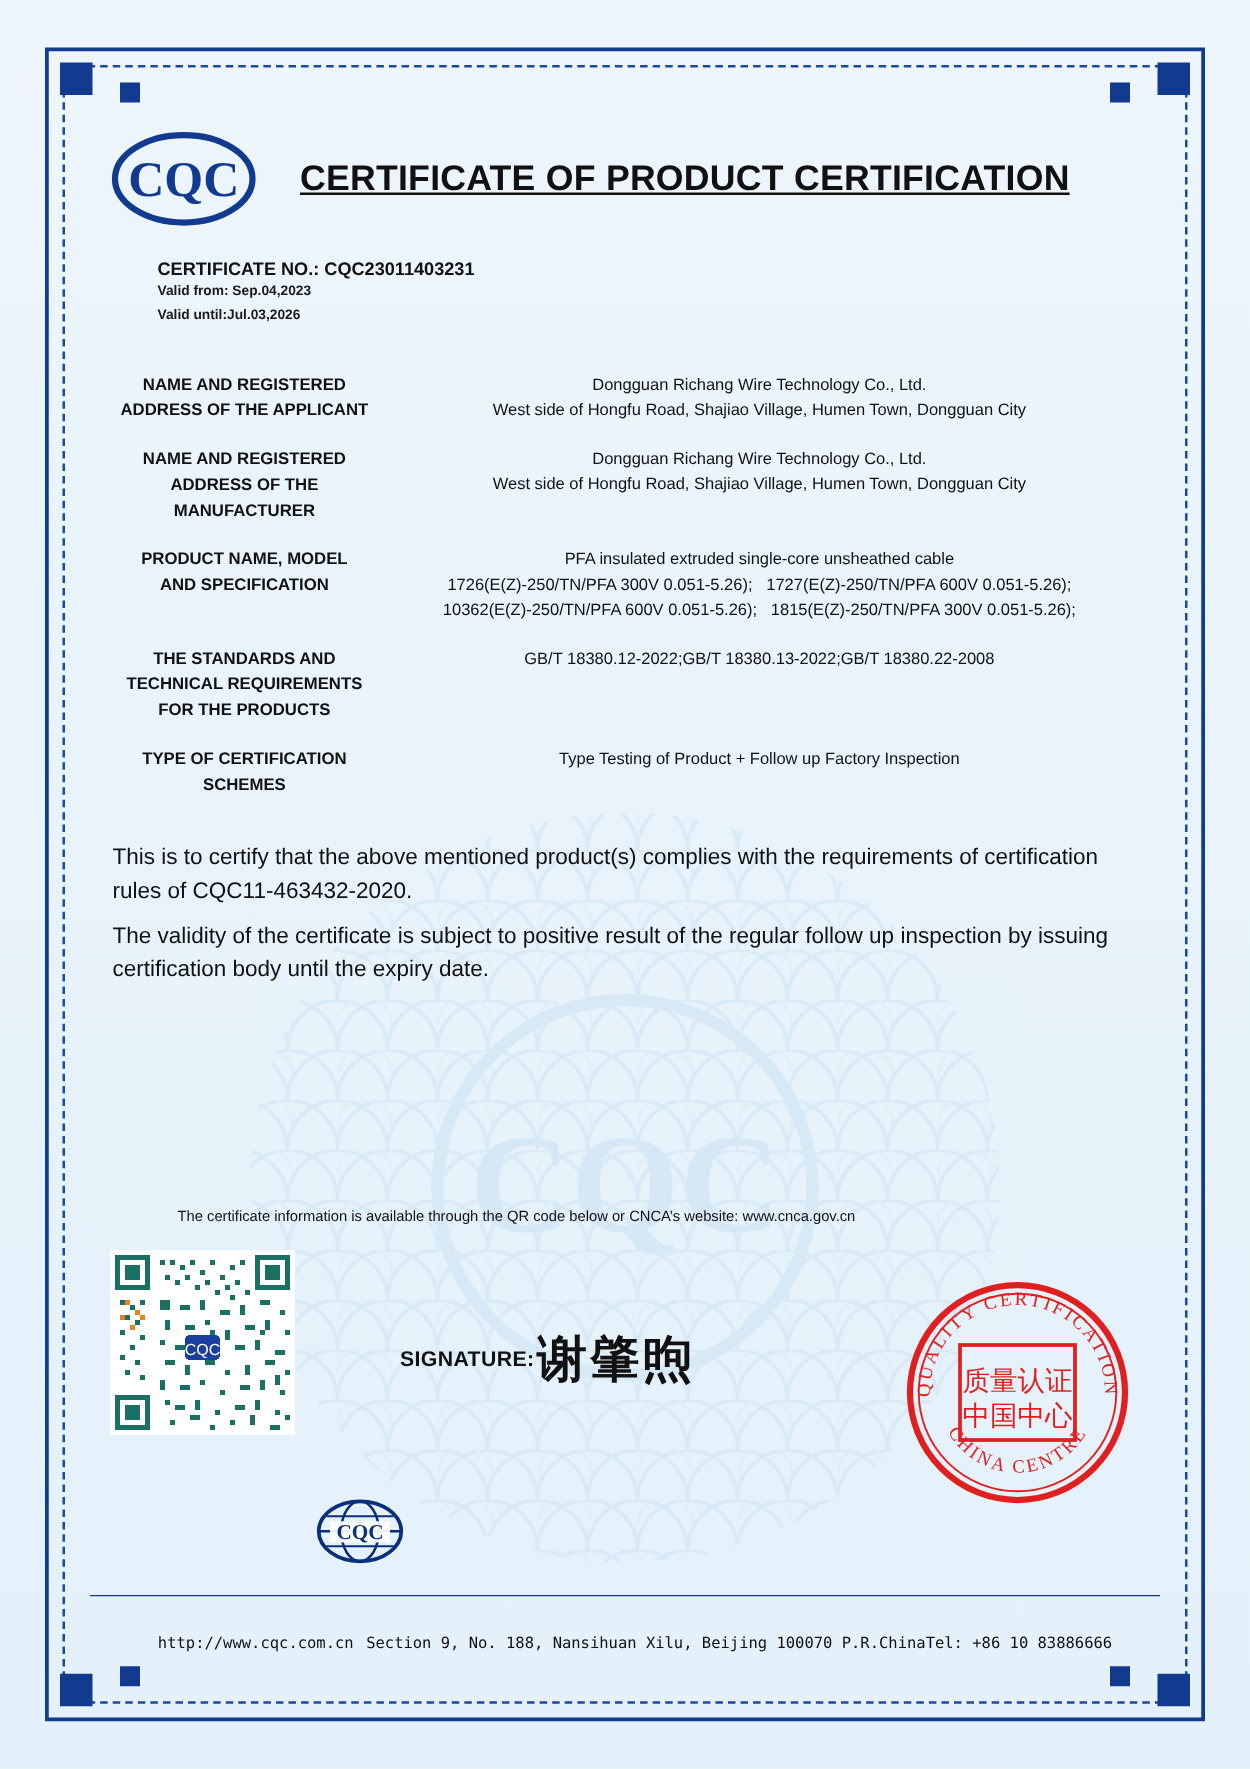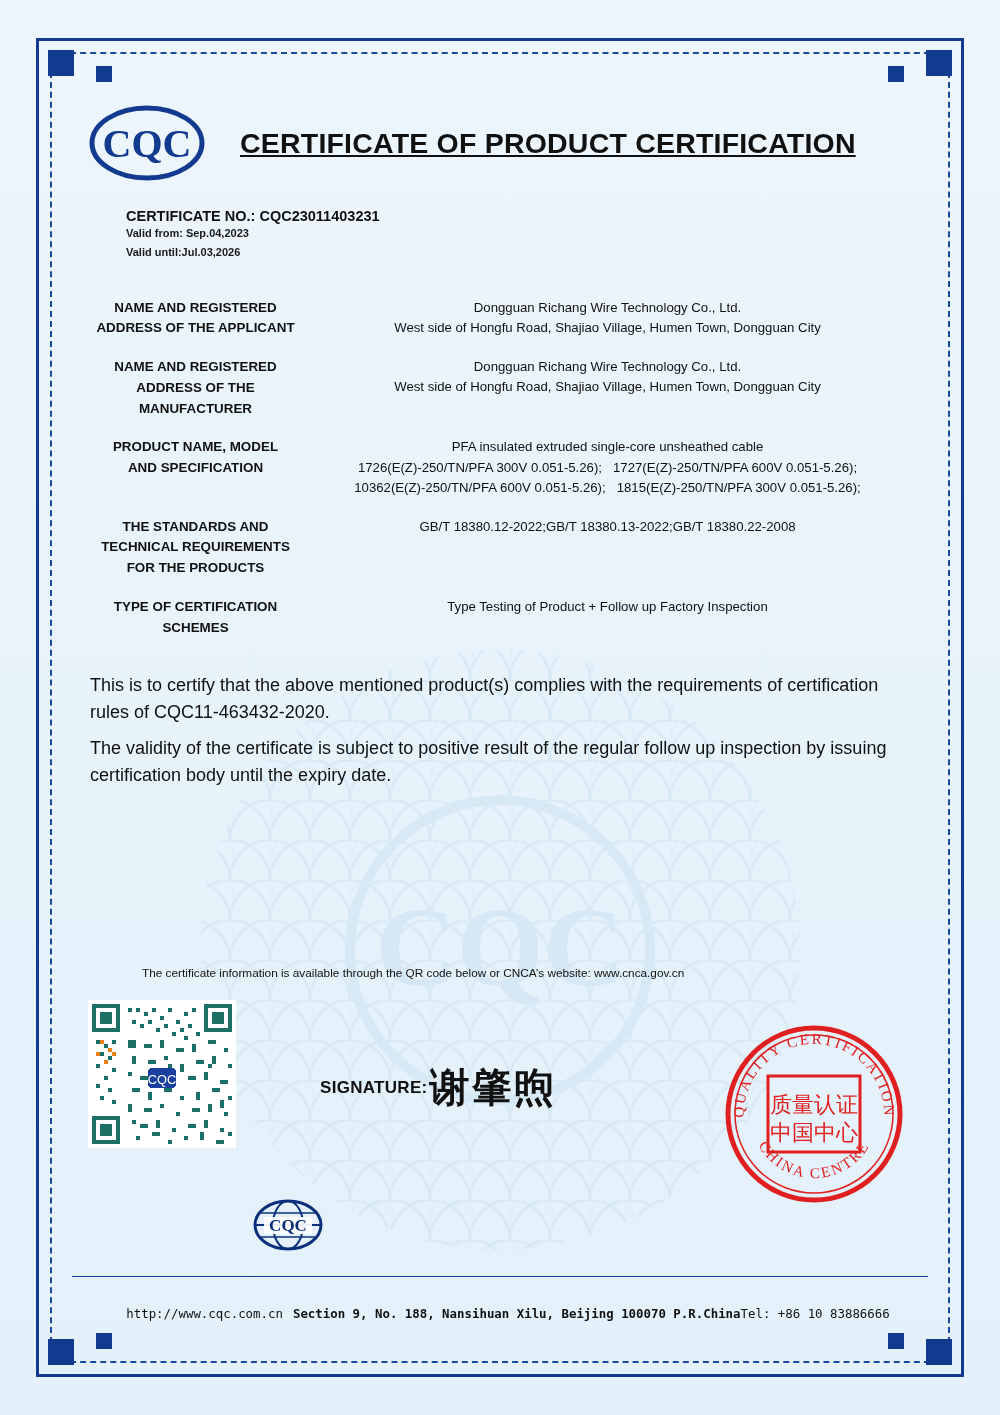--- a/index.html
+++ b/index.html
@@ -222,21 +222,21 @@
     left: 104px;
     right: 88px;
     top: 1288px;
     display: flex;
     justify-content: center;
     font-family: "DejaVu Sans Mono", monospace;
     font-size: 12.4px;
     color: #111;
     margin-top: 18px;
   }
-  .footer .mid { margin-left: 10px; font-weight: bold; }
+  .footer .mid { margin-left: 10px; }
 </style>
 </head>
 <body>
 
 <div class="page">
 
   <div class="border-outer"></div>
   <div class="border-inner"></div>
   <div class="corner tl"></div>
   <div class="corner tr"></div>

